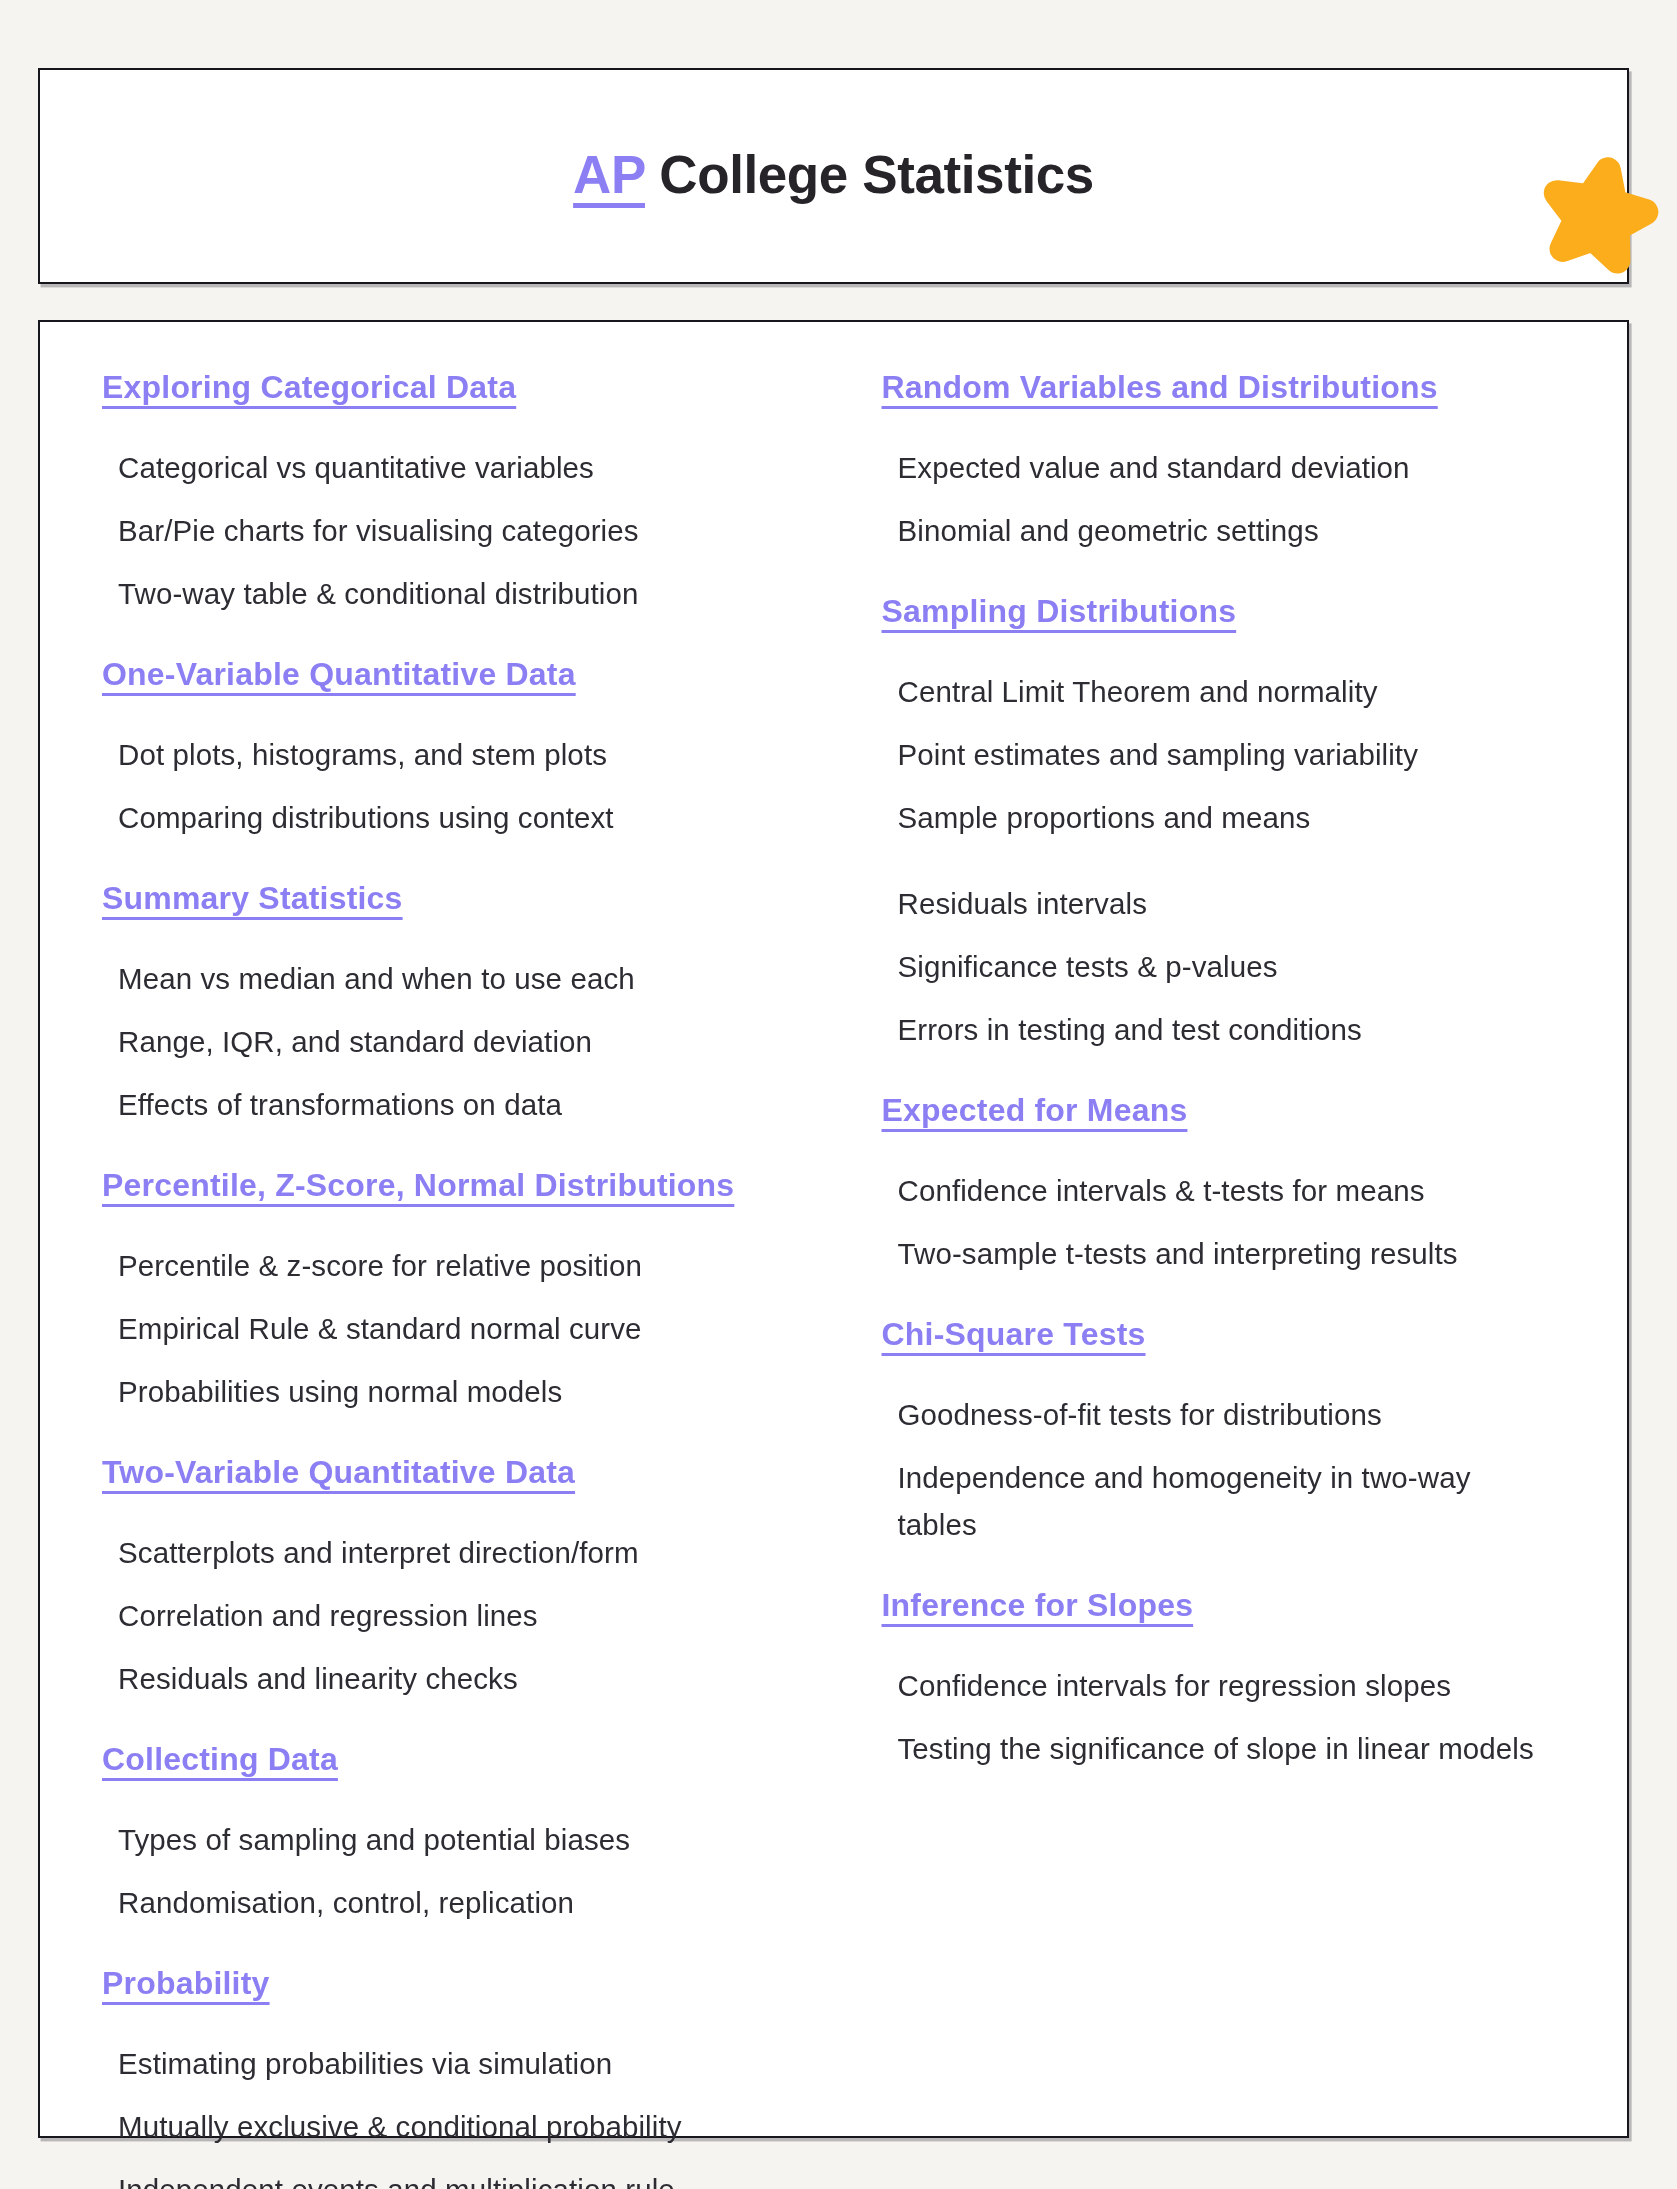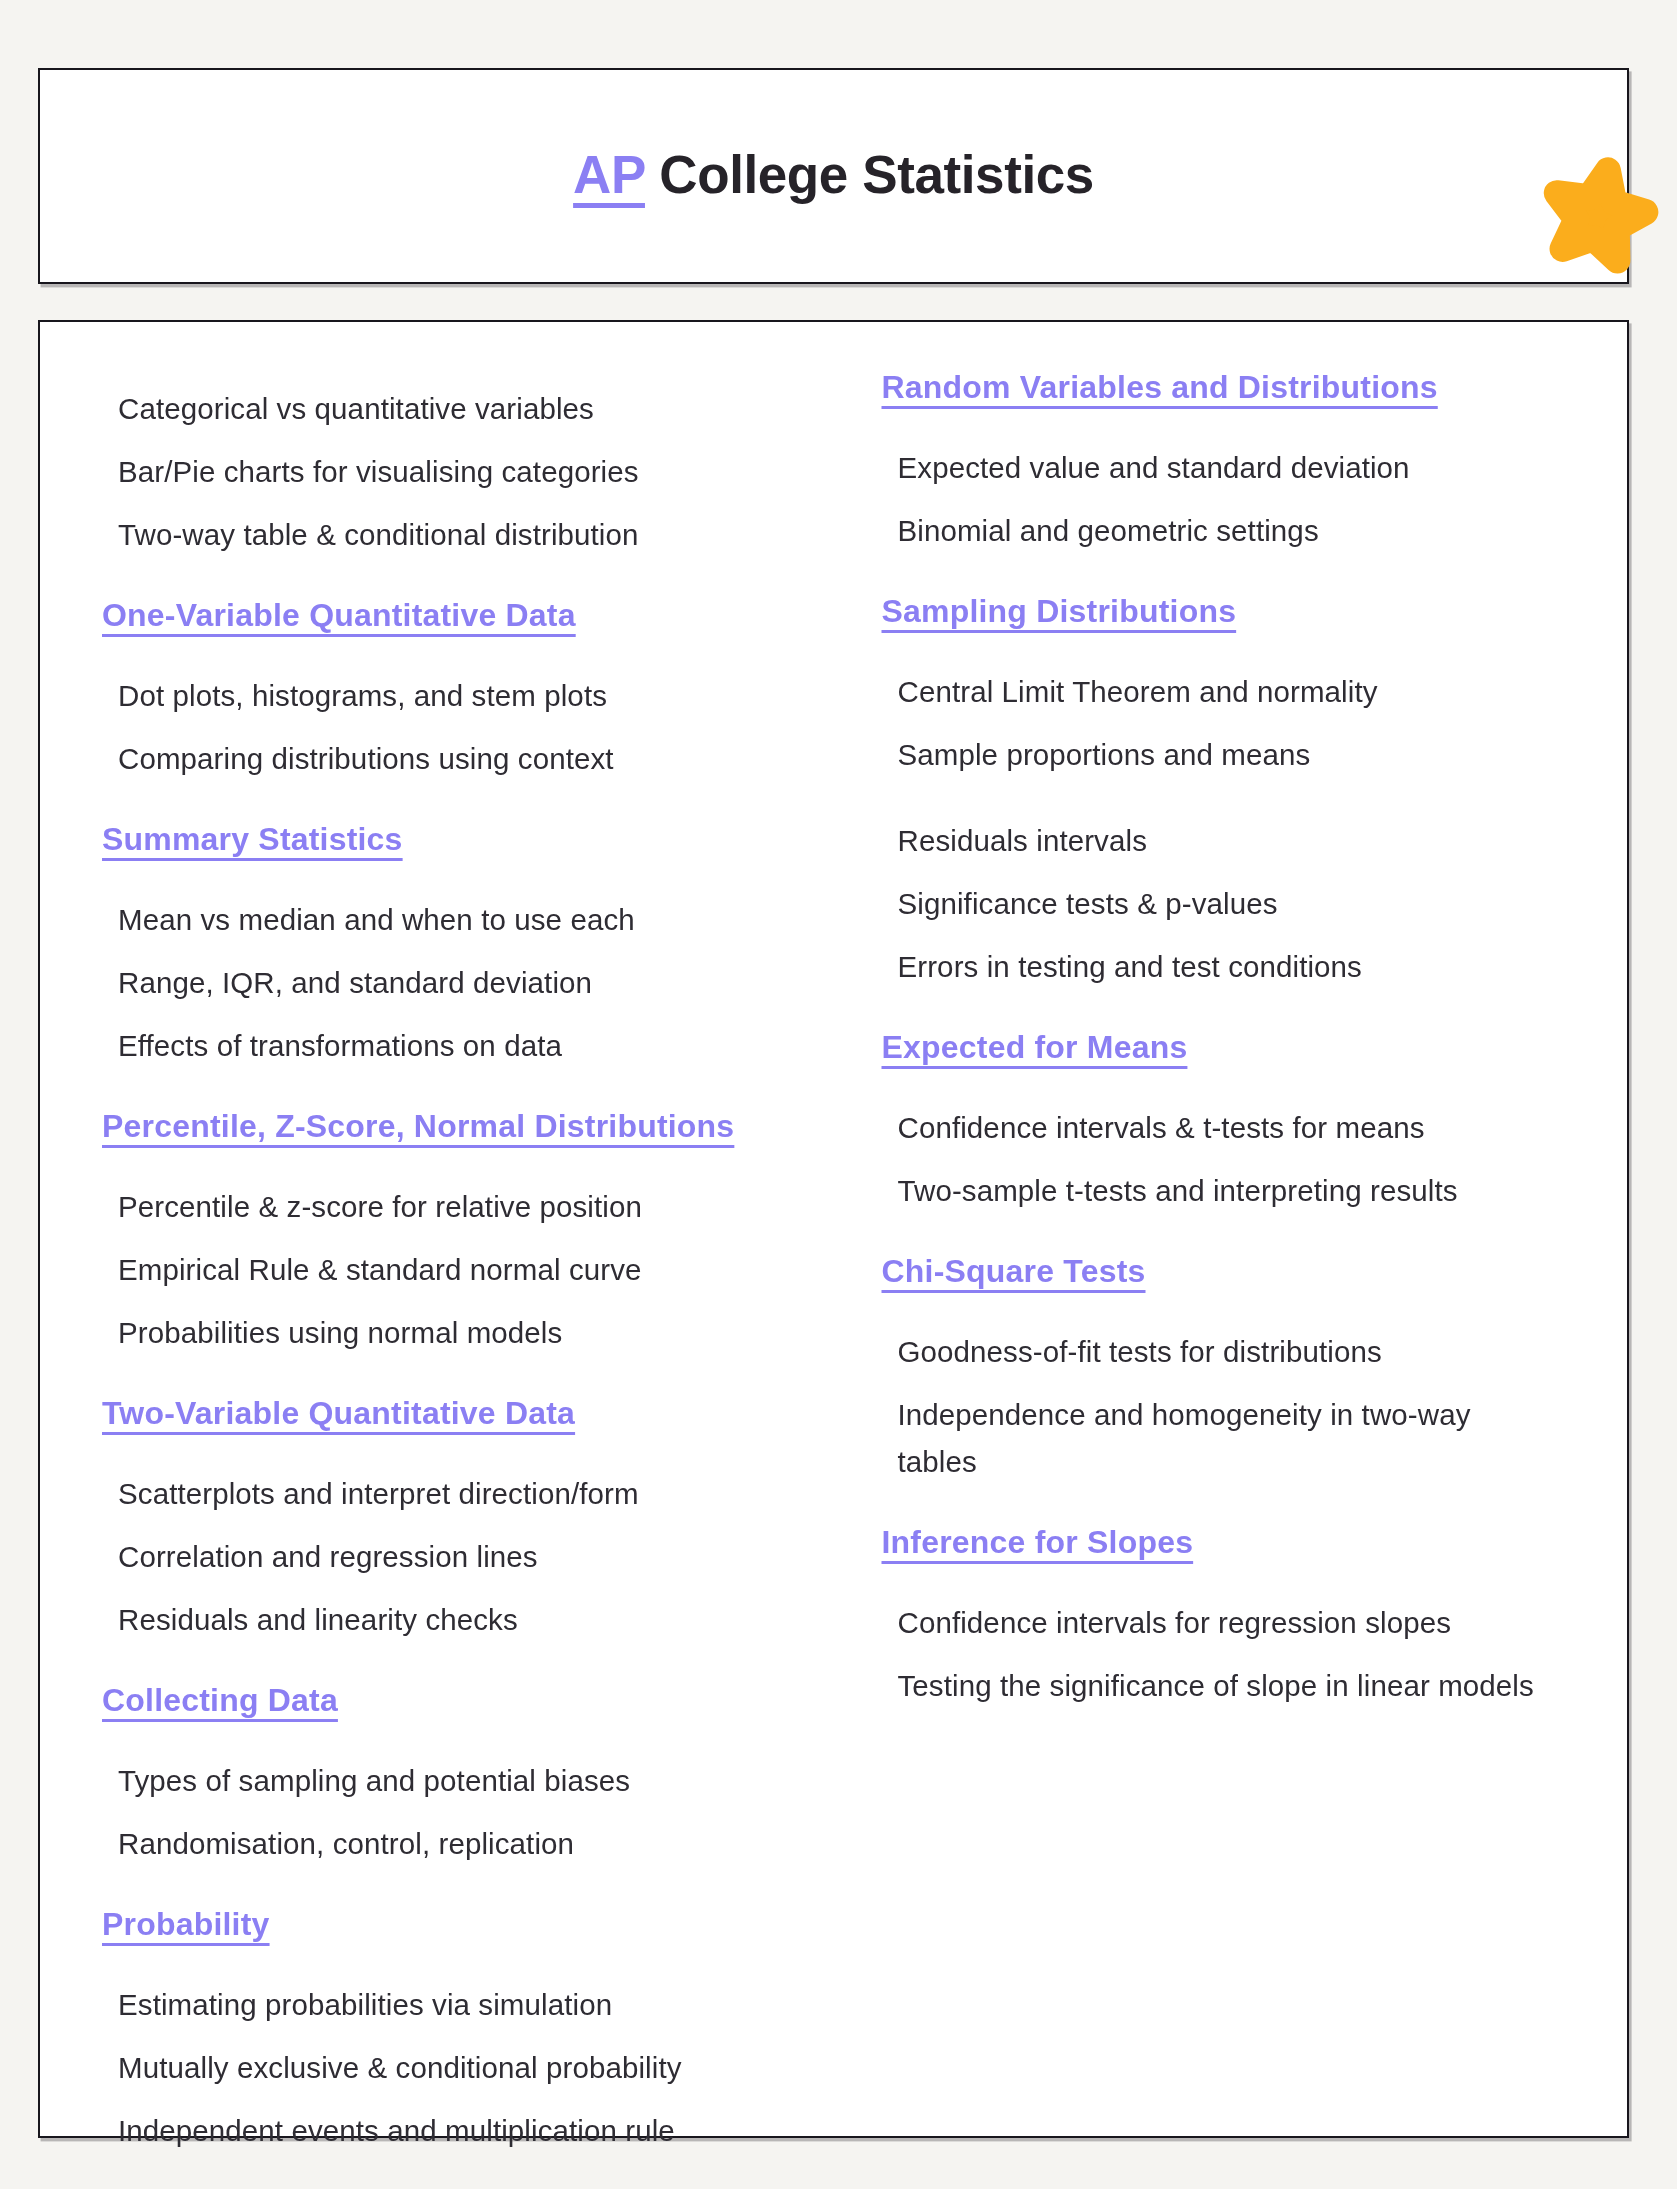--- a/index.html
+++ b/index.html
@@ -105,20 +105,21 @@
           <polygon points="60,16 71.8,43.8 101.8,46.4 79,66.2 85.9,95.6 60,80 34.1,95.6 41,66.2 18.2,46.4 48.2,43.8" fill="#FBAD1C" stroke="#FBAD1C" stroke-width="24" stroke-linejoin="round"></polygon>
         </g>
       </svg>
     </span>
   </header>
 
   <main class="card content-card">
     <div class="cols">
       <div class="col" id="col-left">
   <section class="topic-section">
+    <h2 class="topic-heading">Exploring Categorical Data</h2>
   <p class="topic-item">Categorical vs quantitative variables</p>
             <p class="topic-item">Bar/Pie charts for visualising categories</p>
             <p class="topic-item">Two-way table &amp; conditional distribution</p>
           </section>
 
   <section class="topic-section">
     <h2 class="topic-heading">One-Variable Quantitative Data</h2>
   <p class="topic-item">Dot plots, histograms, and stem plots</p>
             <p class="topic-item">Comparing distributions using context</p>
           </section>
@@ -160,20 +161,21 @@
       <div class="col" id="col-right">
   <section class="topic-section">
     <h2 class="topic-heading">Random Variables and Distributions</h2>
             <p class="topic-item">Expected value and standard deviation</p>
             <p class="topic-item">Binomial and geometric settings</p>
           </section>
 
   <section class="topic-section">
     <h2 class="topic-heading">Sampling Distributions</h2>
   <p class="topic-item">Central Limit Theorem and normality</p>
+            <p class="topic-item">Point estimates and sampling variability</p>
             <p class="topic-item">Sample proportions and means</p>
           </section>
 
   <section class="topic-section">
   <p class="topic-item">Residuals intervals</p>
             <p class="topic-item">Significance tests &amp; p-values</p>
             <p class="topic-item">Errors in testing and test conditions</p>
           </section>
 
   <section class="topic-section">

